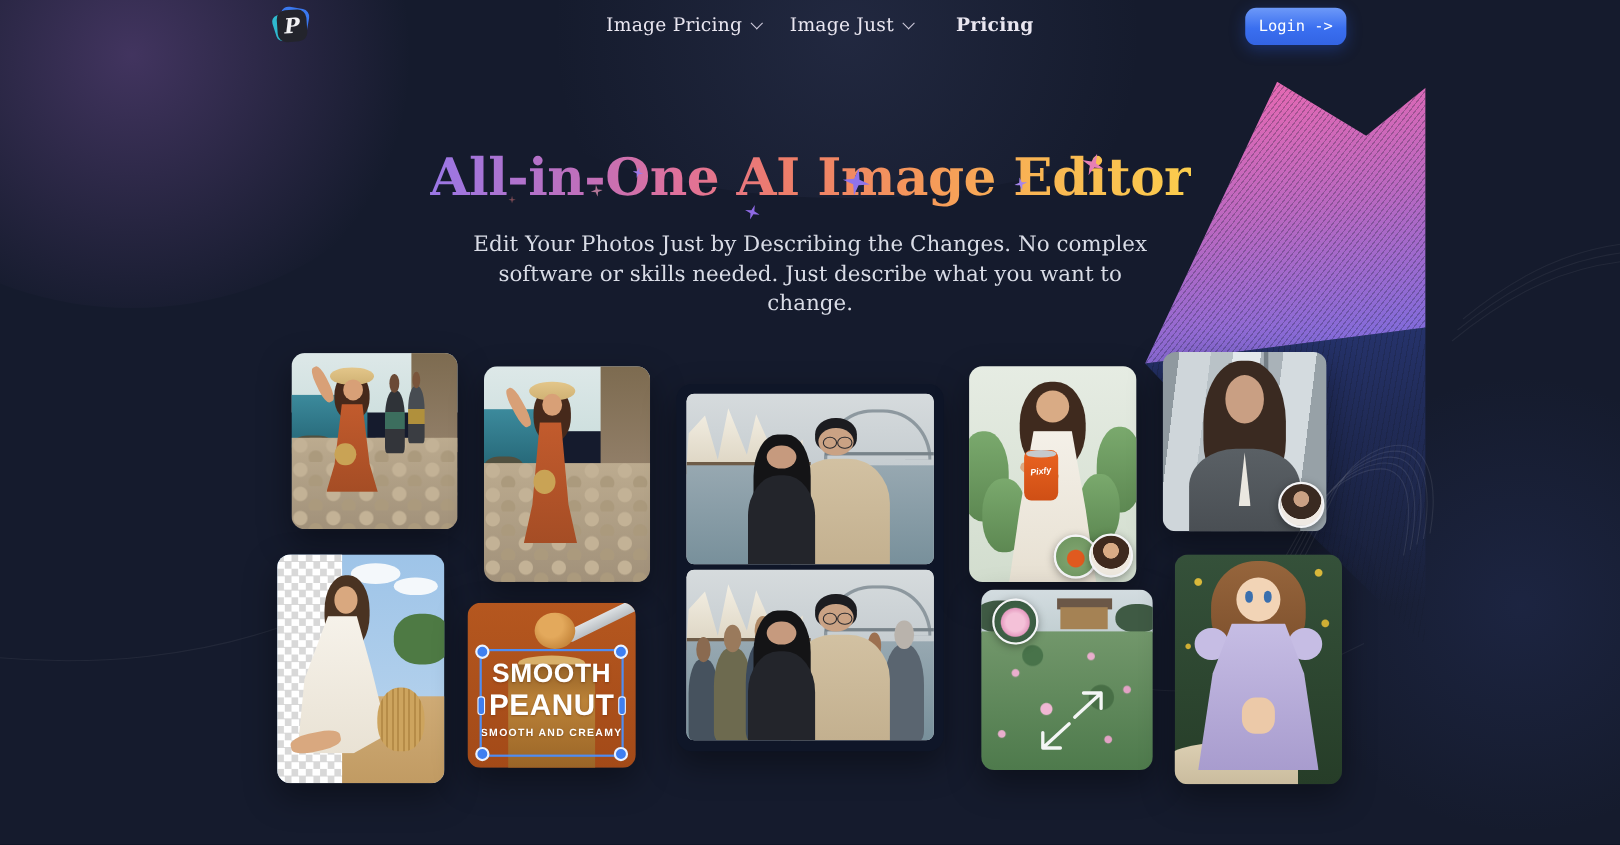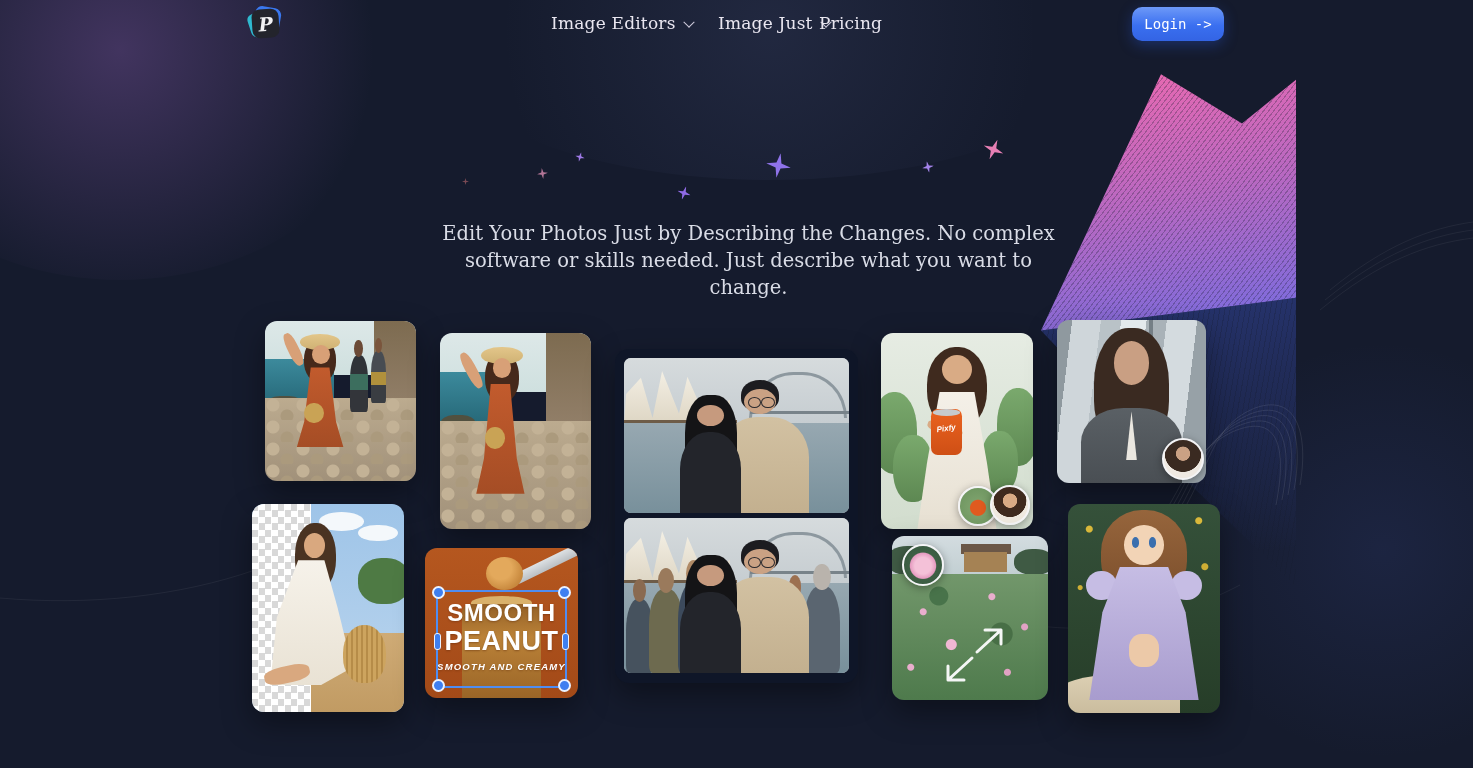--- a/index.html
+++ b/index.html
@@ -45,21 +45,21 @@
   .logo .back-blue{position:absolute;left:5px;top:1px;width:26px;height:28px;border-radius:7px;background:#3a78ef;transform:rotate(10deg);}
   .logo .front{position:absolute;left:3px;top:3px;width:27px;height:29px;border-radius:8px;background:#23242c;transform:rotate(-4deg);
         display:flex;align-items:center;justify-content:center;color:#f2f2f4;
         font-family:"DejaVu Serif",serif;font-style:italic;font-weight:bold;font-size:19px;}
 
   
   .hero-title{position:absolute;top:134px;left:50%;transform:translateX(-50%);margin:0;white-space:nowrap;
         font-size:47px;font-weight:bold;letter-spacing:-.5px;
         background:linear-gradient(90deg,#9a77e6 0%,#c06fbb 20%,#e0719a 33%,#ed7c6b 46%,#f5975a 64%,#f9b653 80%,#fbcd4d 100%);
         -webkit-background-clip:text;background-clip:text;color:transparent;}
-  .hero-sub{position:absolute;top:209px;left:50%;transform:translateX(-50%);width:620px;margin:12px;
+  .hero-sub{position:absolute;top:209px;left:50%;transform:translateX(-50%);width:620px;margin:0;
         text-align:center;font-size:19.5px;line-height:1.38;color:#d9dce6;}
   .sparkle{position:absolute;clip-path:polygon(50% 0%,60% 40%,100% 50%,60% 60%,50% 100%,40% 60%,0% 50%,40% 40%);}
 
   
   .card{position:absolute;border-radius:12px;overflow:hidden;box-shadow:0 12px 30px rgba(0,0,0,.38);}
   .abs{position:absolute;}
   .fig{position:absolute;border-radius:42% 42% 10% 10%;}
   .fig::before{content:"";position:absolute;left:26%;top:-26%;width:48%;height:30%;border-radius:50%;background:var(--head,#8a6a52);}
   .thumb{position:absolute;border-radius:50%;border:2px solid #f4f4f6;box-shadow:0 2px 8px rgba(0,0,0,.35);}
 
@@ -195,31 +195,32 @@
     </g>
   </svg>
 
   <header>
     <div class="logo">
       <div class="back-teal"></div>
       <div class="back-blue"></div>
       <div class="front">P</div>
     </div>
     <div class="nav-label" style="left:551px;">
-      <span>Image Editors</span><span class="chev"></span>
+      <span>Image Pricing</span><span class="chev"></span>
     </div>
     <div class="nav-label" style="left:718px;">
       <span>Image Just</span><span class="chev"></span>
     </div>
-    <div class="nav-label" style="left:819px;">
+    <div class="nav-label" style="left:869px;font-weight:bold;">
       <span>Pricing</span>
     </div>
     <button class="login-btn">Login -&gt;</button>
   </header>
 
+  <h1 class="hero-title">All-in-One AI Image Editor</h1>
   <p class="hero-sub">Edit Your Photos Just by Describing the Changes. No complex software or skills needed. Just describe what you want to change.</p>
 
   <span class="sparkle" style="left:462px;top:178px;width:7px;height:7px;background:#7a4a54;"></span>
   <span class="sparkle" style="left:575px;top:152px;width:10px;height:10px;background:#9f7ae8;transform:rotate(14deg);"></span>
   <span class="sparkle" style="left:537px;top:168px;width:11px;height:11px;background:#d98cb0;transform:rotate(-8deg);opacity:.8;"></span>
   <span class="sparkle" style="left:677px;top:186px;width:14px;height:14px;background:#8f6ae5;transform:rotate(18deg);"></span>
   <span class="sparkle" style="left:766px;top:153px;width:25px;height:25px;background:#8f73ea;transform:rotate(10deg);"></span>
   <span class="sparkle" style="left:922px;top:161px;width:12px;height:12px;background:#a584ec;transform:rotate(-12deg);"></span>
   <span class="sparkle" style="left:983px;top:139px;width:21px;height:21px;background:#e77fb4;transform:rotate(22deg);"></span>
 
@@ -336,21 +337,21 @@
   </div>
 
   <div class="card" style="left:425px;top:548px;width:153px;height:150px;">
     <div class="abs pb-bg" style="inset:0;"></div>
     <div class="abs spoon-handle" style="right:-8%;top:6%;width:52%;height:7%;transform:rotate(-26deg);"></div>
     <div class="abs spoon-dollop" style="right:36%;top:6%;width:24%;height:22%;"></div>
     <div class="abs pb-rim" style="left:30%;top:32%;width:40%;height:9%;"></div>
     <div class="abs pb-jar" style="left:24%;top:37%;width:52%;height:63%;"></div>
     <div class="pb-text" style="top:35%;font-size:24px;letter-spacing:.5px;">SMOOTH</div>
     <div class="pb-text" style="top:53%;font-size:27px;letter-spacing:.5px;">PEANUT</div>
-    <div class="pb-text" style="top:76%;font-size:9.5px;letter-spacing:1.2px;font-style:italic;">SMOOTH AND CREAMY</div>
+    <div class="pb-text" style="top:76%;font-size:9.5px;letter-spacing:1.2px;">SMOOTH AND CREAMY</div>
     <div class="sel-box" style="left:7%;top:28%;right:7%;bottom:7%;">
       <div class="handle-dot" style="left:-6px;top:-6px;"></div>
       <div class="handle-dot" style="right:-6px;top:-6px;"></div>
       <div class="handle-dot" style="left:-6px;bottom:-6px;"></div>
       <div class="handle-dot" style="right:-6px;bottom:-6px;"></div>
       <div class="handle-pill" style="left:-4px;top:44%;"></div>
       <div class="handle-pill" style="right:-4px;top:44%;"></div>
     </div>
   </div>
 

